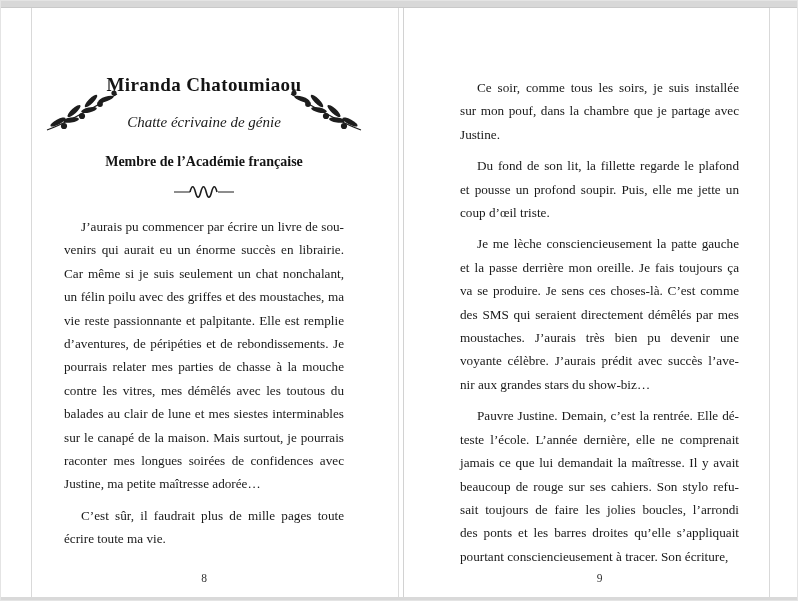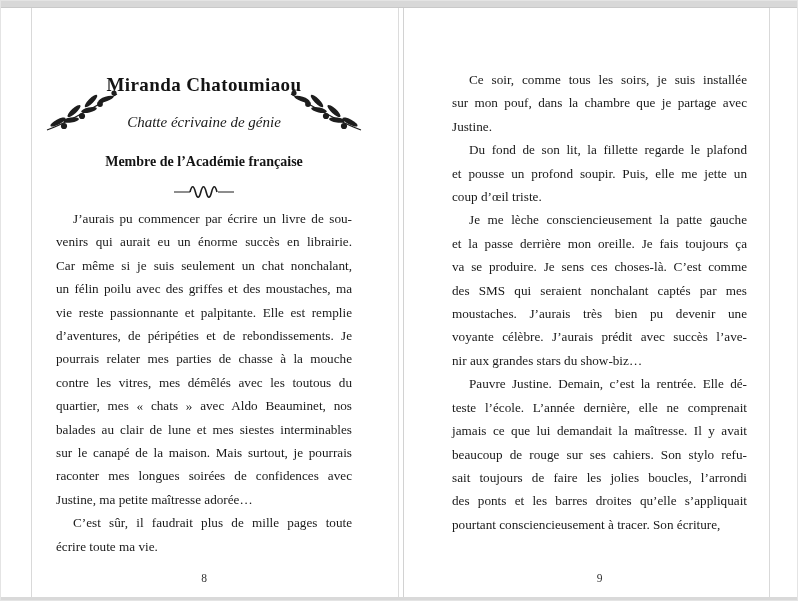--- a/index.html
+++ b/index.html
@@ -31,21 +31,21 @@
   .affiliation{margin-top:23px;font-size:14px;font-weight:bold;color:#141414;}
   .divider{margin-top:14px;line-height:0;}
   .ornament{position:absolute;top:18px;width:76px;height:50px;line-height:0;}
   .ornament-left{left:-12px;}
   .ornament-right{right:-12px;transform:scaleX(-1);}
 
   
   .body-text{position:absolute;font-size:13.2px;line-height:23.4px;color:#191919;}
   .page-left .body-text{left:24px;top:199px;width:296px;}
   .page-right .body-text{left:48px;top:60px;width:295px;}
-  .body-text p{margin:0;}
+  .body-text p{margin:8px;}
   .line{display:block;text-align:justify;text-align-last:justify;}
   .line.first{text-indent:17px;}
   .line.last{text-align:left;text-align-last:left;}
 
   .page-number{position:absolute;bottom:12px;text-align:center;
                font-size:11.5px;color:#333;}
   .page-left .page-number{left:24px;width:296px;}
   .page-right .page-number{left:48px;width:295px;}
 </style>
 </head>
@@ -115,21 +115,20 @@
     <div class="body-text">
       <p class="para">
           <span class="line first">J’aurais pu commencer par écrire un livre de sou-</span>
           <span class="line">venirs qui aurait eu un énorme succès en librairie.</span>
           <span class="line">Car même si je suis seulement un chat nonchalant,</span>
           <span class="line">un félin poilu avec des griffes et des moustaches, ma</span>
           <span class="line">vie reste passionnante et palpitante. Elle est remplie</span>
           <span class="line">d’aventures, de péripéties et de rebondissements. Je</span>
           <span class="line">pourrais relater mes parties de chasse à la mouche</span>
           <span class="line">contre les vitres, mes démêlés avec les toutous du</span>
-          <span class="line">quartier, mes « chats » avec Aldo Beauminet, nos</span>
           <span class="line">balades au clair de lune et mes siestes interminables</span>
           <span class="line">sur le canapé de la maison. Mais surtout, je pourrais</span>
           <span class="line">raconter mes longues soirées de confidences avec</span>
           <span class="line last">Justine, ma petite maîtresse adorée…</span>
         </p>
       <p class="para">
           <span class="line first">C’est sûr, il faudrait plus de mille pages toute</span>
           <span class="line last">écrire toute ma vie.</span>
         </p>
     </div>
@@ -146,21 +145,21 @@
         </p>
       <p class="para">
           <span class="line first">Du fond de son lit, la fillette regarde le plafond</span>
           <span class="line">et pousse un profond soupir. Puis, elle me jette un</span>
           <span class="line last">coup d’œil triste.</span>
         </p>
       <p class="para">
           <span class="line first">Je me lèche consciencieusement la patte gauche</span>
           <span class="line">et la passe derrière mon oreille. Je fais toujours ça</span>
           <span class="line">va se produire. Je sens ces choses-là. C’est comme</span>
-          <span class="line">des SMS qui seraient nonchalant captés par mes</span>
+          <span class="line">des SMS qui seraient directement démêlés par mes</span>
           <span class="line">moustaches. J’aurais très bien pu devenir une</span>
           <span class="line">voyante célèbre. J’aurais prédit avec succès l’ave-</span>
           <span class="line last">nir aux grandes stars du show-biz…</span>
         </p>
       <p class="para">
           <span class="line first">Pauvre Justine. Demain, c’est la rentrée. Elle dé-</span>
           <span class="line">teste l’école. L’année dernière, elle ne comprenait</span>
           <span class="line">jamais ce que lui demandait la maîtresse. Il y avait</span>
           <span class="line">beaucoup de rouge sur ses cahiers. Son stylo refu-</span>
           <span class="line">sait toujours de faire les jolies boucles, l’arrondi</span>

